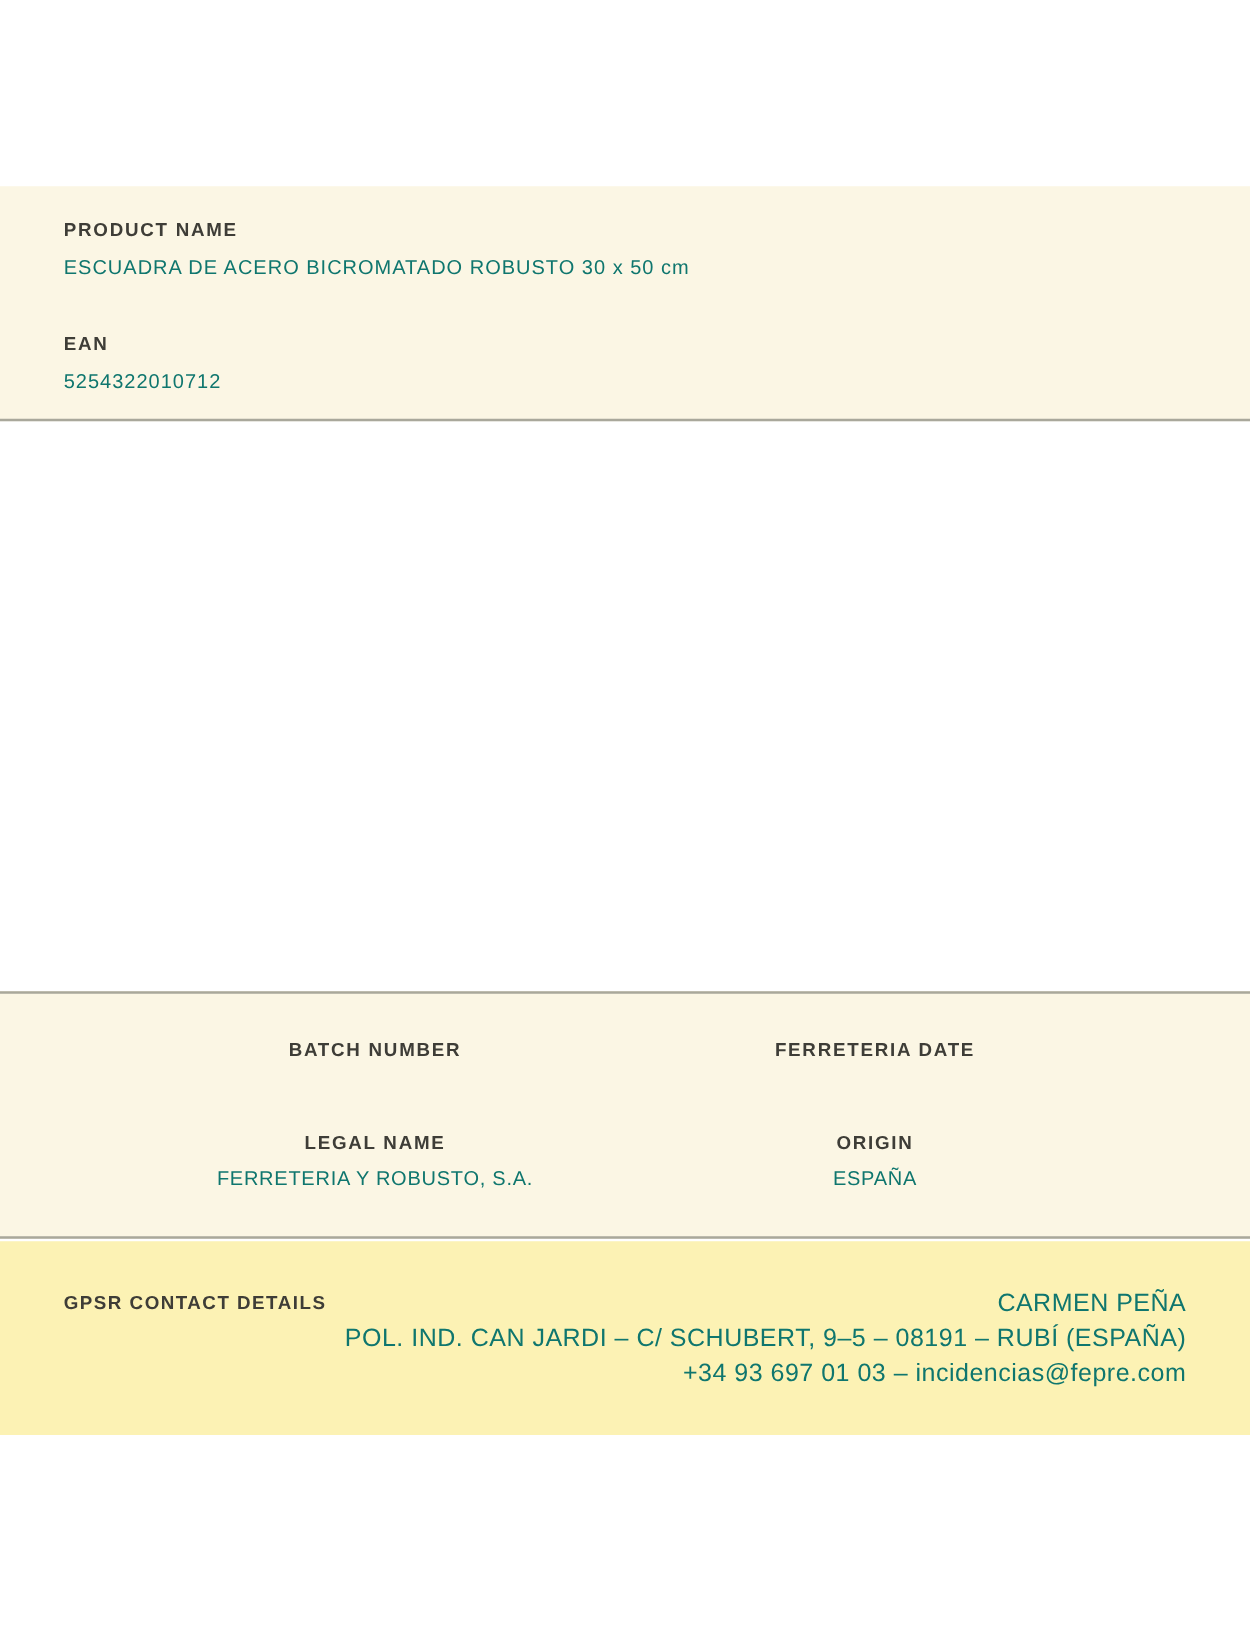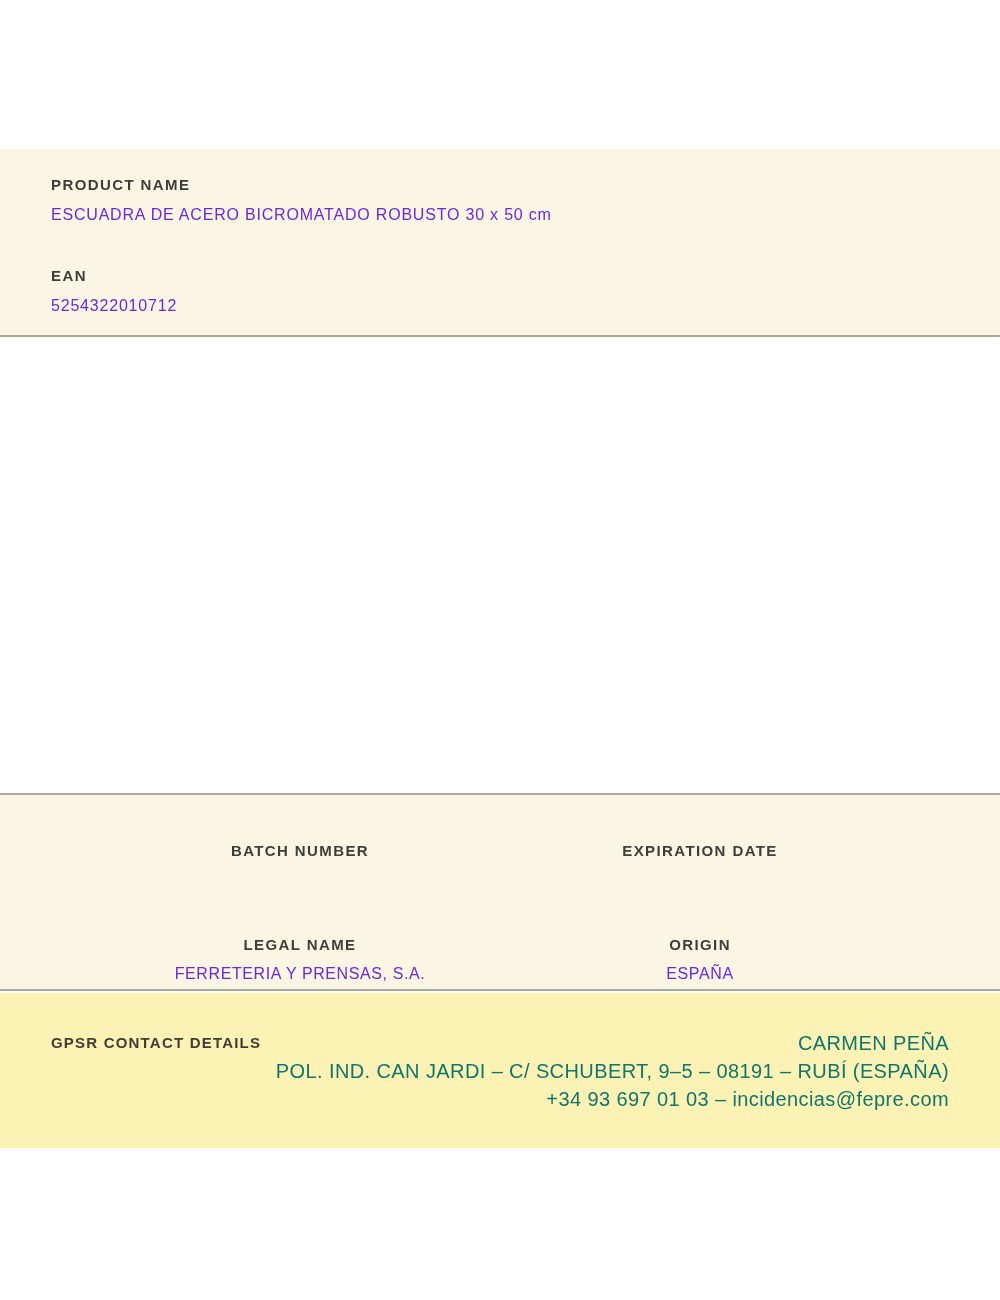--- a/index.html
+++ b/index.html
@@ -26,41 +26,41 @@
   }
   .field-label {
     font-size: 15px;
     font-weight: bold;
     color: #3e3d37;
     letter-spacing: 1.4px;
     line-height: 20px;
   }
   .field-value {
     font-size: 16px;
-    color: #6d28d9;
+    color: #0f766e;
     letter-spacing: 0.8px;
     line-height: 22px;
     margin-top: 9px;
   }
   .product-section .ean-label { margin-top: 40px; }
 
   
   .trace-section {
     position: absolute;
     top: 793px; left: 0;
     width: 1000px; height: 198px;
     background: #fbf6e4;
     border-top: 2px solid #a9a89b;
     border-bottom: 2px solid #a9a89b;
-    padding: 46px 100px 0 100px;
+    padding: 36px 100px 0 100px;
   }
   .trace-row {
     display: flex;
   }
-  .trace-row.second { margin-top: 44px; }
+  .trace-row.second { margin-top: 24px; }
   .trace-cell {
     flex: 1 1 50%;
     text-align: center;
   }
   .trace-cell .field-value {
     min-height: 22px;
     margin-top: 8px;
     letter-spacing: 0.6px;
   }
 
@@ -106,28 +106,28 @@
     <div class="field-value">5254322010712</div>
   </div>
 
   <div class="trace-section">
     <div class="trace-row">
       <div class="trace-cell">
         <div class="field-label">BATCH NUMBER</div>
         <div class="field-value"></div>
       </div>
       <div class="trace-cell">
-        <div class="field-label">EXPIRATION DATE</div>
+        <div class="field-label">FERRETERIA DATE</div>
         <div class="field-value"></div>
       </div>
     </div>
     <div class="trace-row second">
       <div class="trace-cell">
         <div class="field-label">LEGAL NAME</div>
-        <div class="field-value">FERRETERIA Y PRENSAS, S.A.</div>
+        <div class="field-value">FERRETERIA Y ROBUSTO, S.A.</div>
       </div>
       <div class="trace-cell">
         <div class="field-label">ORIGIN</div>
         <div class="field-value">ESPAÑA</div>
       </div>
     </div>
   </div>
 
   <div class="gpsr-section">
     <div class="gpsr-label">GPSR CONTACT DETAILS</div>

